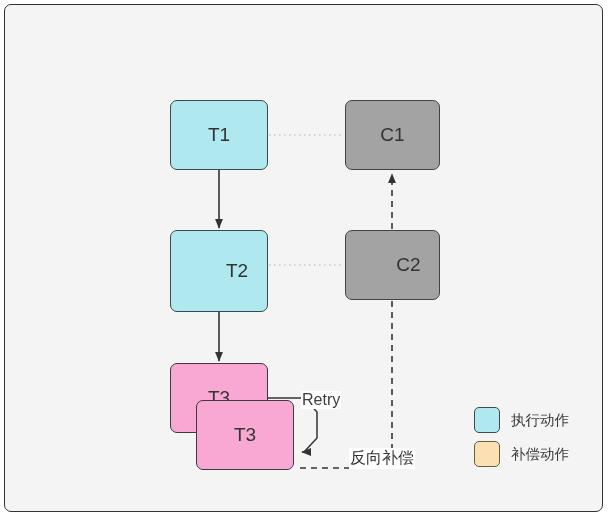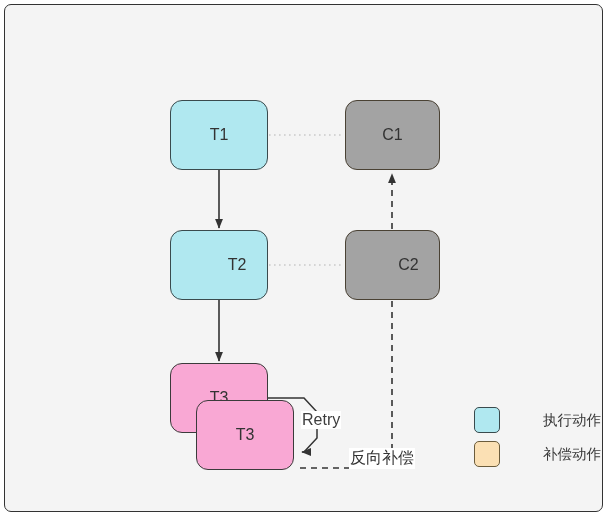--- a/index.html
+++ b/index.html
@@ -35,25 +35,25 @@
     width: 611px;
     text-align: center;
     font-size: 15.5px;
     color: #333333;
     letter-spacing: 0.5px;
   }
   .node {
     position: absolute;
     box-sizing: border-box;
     border: 1.5px solid #34403f;
-    border-radius: 12px;
+    border-radius: 7px;
     display: flex;
     align-items: center;
     justify-content: center;
-    font-size: 16px;
+    font-size: 19px;
     color: #333333;
   }
   .node.exec  { background: #b0e8f0; border-color: #3a4a4d; }
   .node.comp  { background: #a3a3a3; border-color: #4a4234; }
   .node.fail  { background: #f9a8d4; border-color: #3b3b3b; }
 
   .svg-layer {
     position: absolute;
     left: 0;
     top: 0;
@@ -88,21 +88,20 @@
     box-sizing: border-box;
     border-radius: 5px;
     border: 1.3px solid #4a4a4a;
     margin-right: 11px;
   }
   .legend-swatch.exec { background: #b0e8f0; border-color: #3a4a4d; }
   .legend-swatch.comp { background: #fbe0b4; border-color: #6b5c3c; }
   .legend-text {
     font-size: 14.5px;
     color: #3a3a3a;
-    margin-left: 32px;
   }
 </style>
 </head>
 <body>
 
 <div id="canvas">
 
   <div class="frame"></div>
 
 
@@ -128,41 +127,41 @@
 
     <path d="M 268 398 L 304 398 L 317 412 L 317 438 L 304 452 L 302 452" fill="none" stroke="#333333" stroke-width="1.5" marker-end="url(#arrowSolid)"></path>
 
     <path d="M 392 301 L 392 468 L 295 468" fill="none" stroke="#333333" stroke-width="1.6" stroke-dasharray="6 5"></path>
   </svg>
 
   <div class="node exec" style="left:170px; top:100px; width:98px; height:70px;">
     <span>T1</span>
   </div>
 
-  <div class="node exec" style="left:170px; top:230px; width:98px; height:70px;padding-left:36px;">
+  <div class="node exec" style="left:170px; top:230px; width:98px; height:82px;padding-left:36px;">
     <span>T2</span>
   </div>
 
   <div class="node comp" style="left:345px; top:100px; width:95px; height:70px;">
     <span>C1</span>
   </div>
 
   <div class="node comp" style="left:345px; top:230px; width:95px; height:70px;padding-left:32px;">
     <span>C2</span>
   </div>
 
   <div class="node fail" style="left:170px; top:363px; width:98px; height:70px; z-index:3;">
     <span>T3</span>
   </div>
 
   <div class="node fail" style="left:196px; top:400px; width:98px; height:70px; z-index:4;">
     <span>T3</span>
   </div>
 
-  <div class="edge-label retry" style="left:301px; top:411px; z-index:6;">Retry</div>
+  <div class="edge-label retry" style="left:301px; top:391px; z-index:6;">Retry</div>
 
   <div class="edge-label" style="left:349px; top:448px; z-index:6;">反向补偿</div>
 
   <div class="legend">
     <div class="legend-row">
       <span class="legend-swatch exec"></span>
       <span class="legend-text">执行动作</span>
     </div>
     <div class="legend-row">
       <span class="legend-swatch comp"></span>

